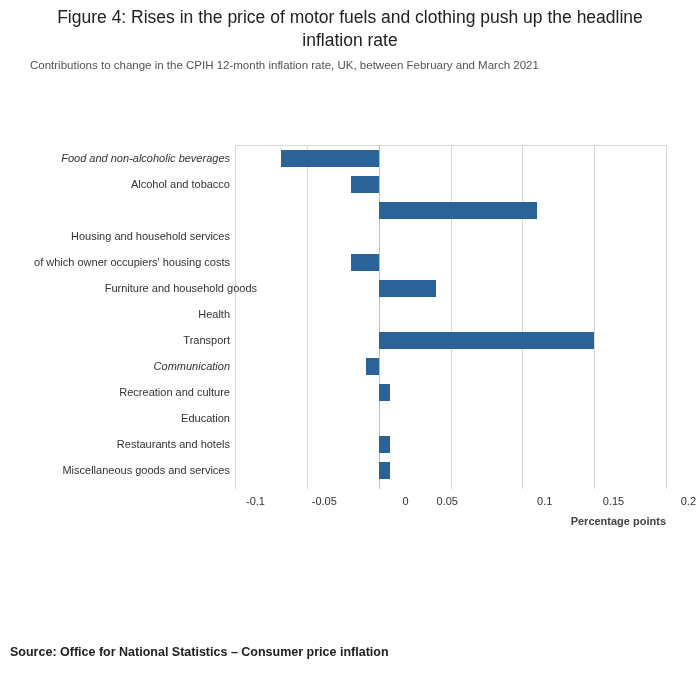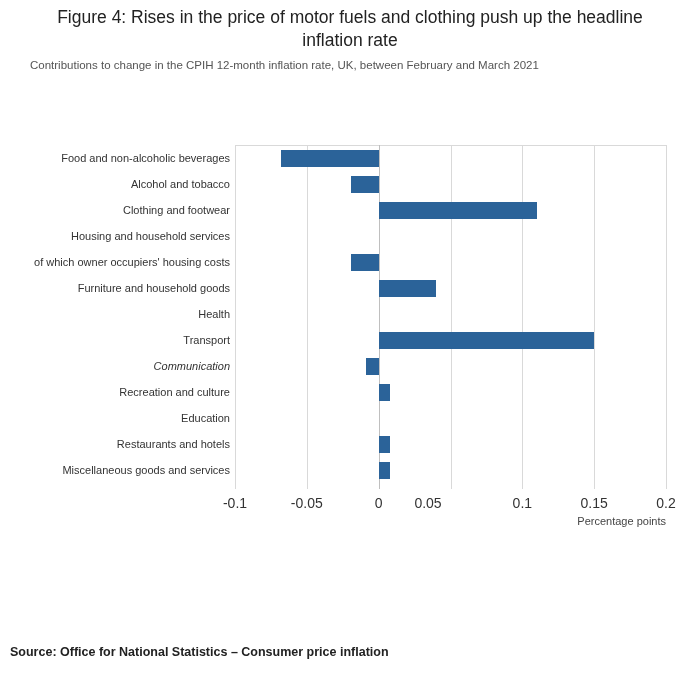--- a/index.html
+++ b/index.html
@@ -98,34 +98,35 @@
     width: 230px;
     text-align: right;
     font-size: 11px;
     color: #333333;
     white-space: nowrap;
   }
 
   .xtick {
     position: absolute;
     top: 355px;
-    font-size: 14px;
+    font-size: 11px;
     color: #333333;
-    text-align: center;
+    text-align: right;
     width: 60px;
   }
 
   .xaxis-title {
     position: absolute;
     top: 375px;
     left: 406px;
     width: 260px;
     text-align: right;
     font-size: 11px;
     color: #444444;
+    font-weight: bold;
   }
 
   .source {
     position: absolute;
     left: 10px;
     top: 645px;
     font-size: 12.5px;
     font-weight: bold;
     color: #222222;
   }
@@ -155,26 +156,25 @@
         <div class="bar" style="left: 378.667px; width: 158.033px; top: 62px; height: 17px; background: rgb(43, 99, 153);"></div>
         <div class="bar" style="left: 351.37px; width: 27.2967px; top: 114px; height: 17px; background: rgb(43, 99, 153);"></div>
         <div class="bar" style="left: 378.667px; width: 57.4667px; top: 140px; height: 17px; background: rgb(43, 99, 153);"></div>
         <div class="bar" style="left: 378.667px; width: 215.5px; top: 192px; height: 17px; background: rgb(43, 99, 153);"></div>
         <div class="bar" style="left: 365.737px; width: 12.93px; top: 218px; height: 17px; background: rgb(43, 99, 153);"></div>
         <div class="bar" style="left: 378.667px; width: 11.4933px; top: 244px; height: 17px; background: rgb(43, 99, 153);"></div>
         <div class="bar" style="left: 378.667px; width: 11.4933px; top: 296px; height: 17px; background: rgb(43, 99, 153);"></div>
         <div class="bar" style="left: 378.667px; width: 11.4933px; top: 322px; height: 17px; background: rgb(43, 99, 153);"></div>
       </div>
     <div class="labels-layer" id="labels-layer">
-        <div class="cat-label" style="top: 12px; right: 470px;">Food and non-alcoholic beverages</div>
+        <div class="cat-label" style="top: 12px; right: 470px; font-style: italic;">Food and non-alcoholic beverages</div>
         <div class="cat-label" style="top: 38px; right: 470px;">Alcohol and tobacco</div>
-        <div class="cat-label" style="top: 64px; right: 470px;">Clothing and footwear</div>
         <div class="cat-label" style="top: 90px; right: 470px; padding-left: 22px;">Housing and household services</div>
         <div class="cat-label" style="top: 116px; right: 470px;">of which owner occupiers' housing costs</div>
-        <div class="cat-label" style="top: 142px; right: 470px; margin-left: 16px;">Furniture and household goods</div>
+        <div class="cat-label" style="top: 142px; right: 443px; margin-left: 16px;">Furniture and household goods</div>
         <div class="cat-label" style="top: 168px; right: 470px; padding-left: 45px;">Health</div>
         <div class="cat-label" style="top: 194px; right: 470px; margin-left: 40px;">Transport</div>
         <div class="cat-label" style="top: 220px; right: 470px; font-style: italic;">Communication</div>
         <div class="cat-label" style="top: 246px; right: 470px;">Recreation and culture</div>
         <div class="cat-label" style="top: 272px; right: 470px;">Education</div>
         <div class="cat-label" style="top: 298px; right: 470px;">Restaurants and hotels</div>
         <div class="cat-label" style="top: 324px; right: 470px;">Miscellaneous goods and services</div>
       </div>
     <div class="axis-layer" id="axis-layer">
       <div class="xaxis-title">Percentage points</div>

